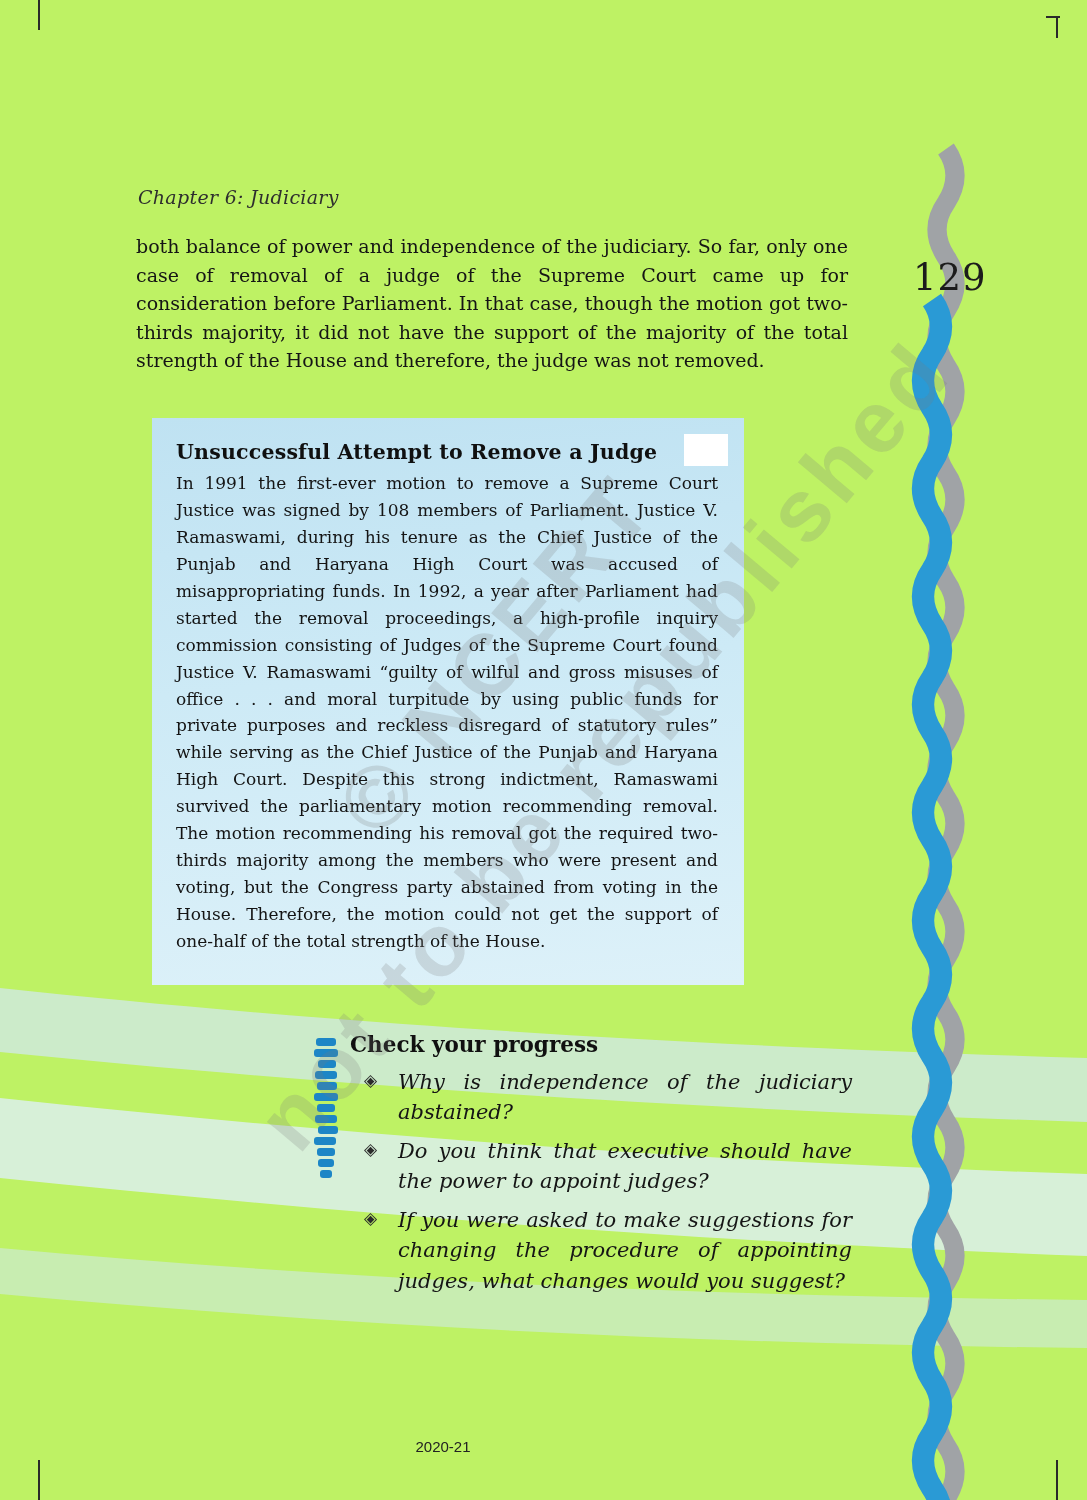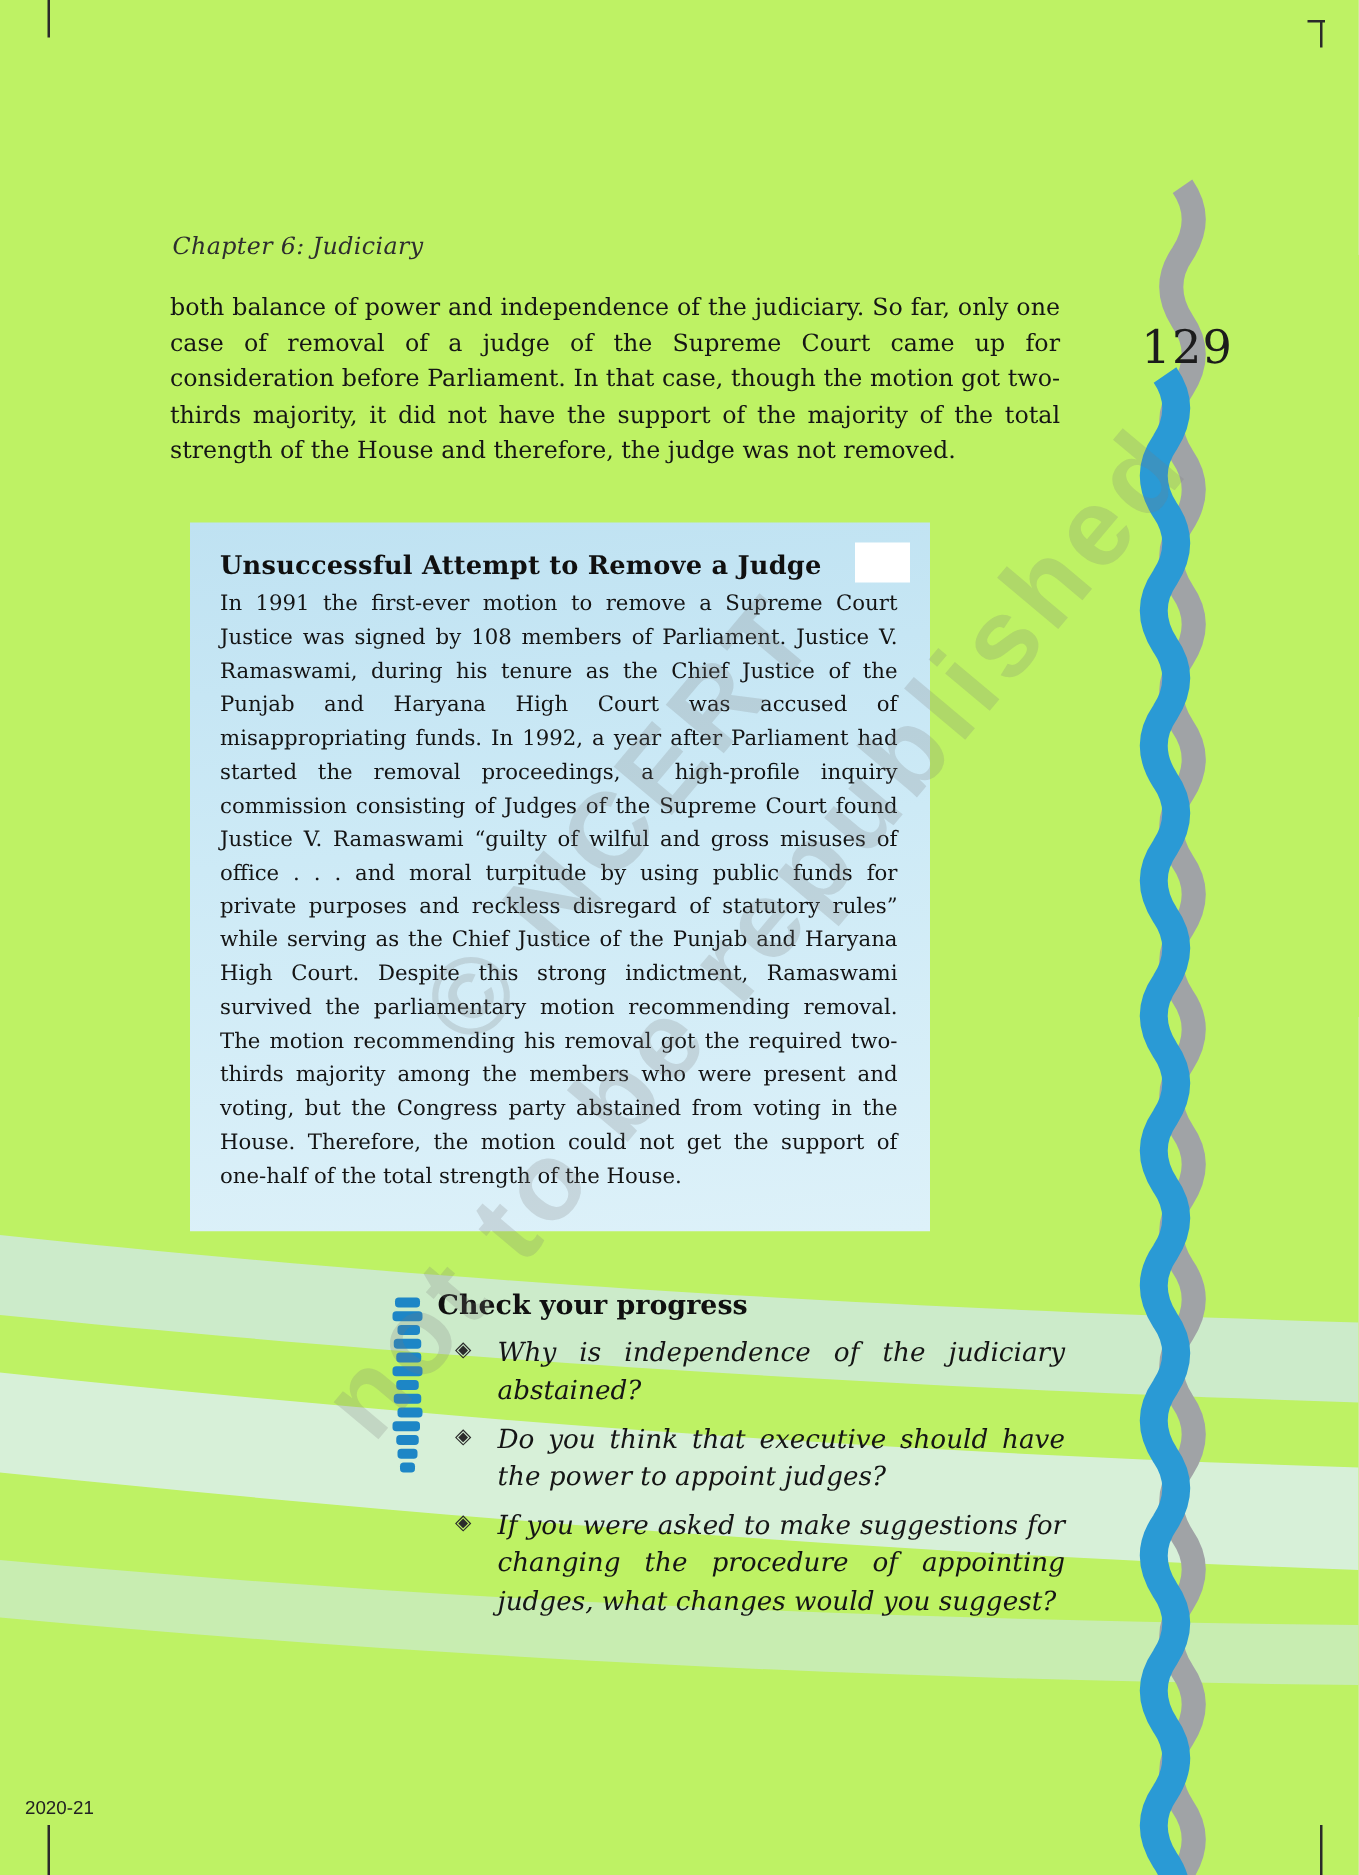--- a/index.html
+++ b/index.html
@@ -77,23 +77,23 @@
   .q-item{display:flex;margin-bottom:8px;}
   .q-bullet{
     flex:0 0 34px;font-size:17px;color:#2b2b2b;padding-top:3px;
     font-style:normal;
   }
   .q-text{
     font-style:italic;font-size:21px;line-height:1.45;color:#151515;
     text-align:justify;
   }
   .footer{
-    position:absolute;left:0;top:1438px;width:886px;text-align:left;
+    position:absolute;left:0;top:1438px;width:886px;text-align:center;
     font-family:"Liberation Sans", sans-serif;
-    font-size:15px;color:#222;z-index:3;margin-left:20px;
+    font-size:15px;color:#222;z-index:3;
   }
   .content-layer{position:relative;z-index:3;}
 </style>
 </head>
 <body>
 
 <div class="page">
 
   <div class="crop tl"></div>
   <div class="crop trv"></div>

